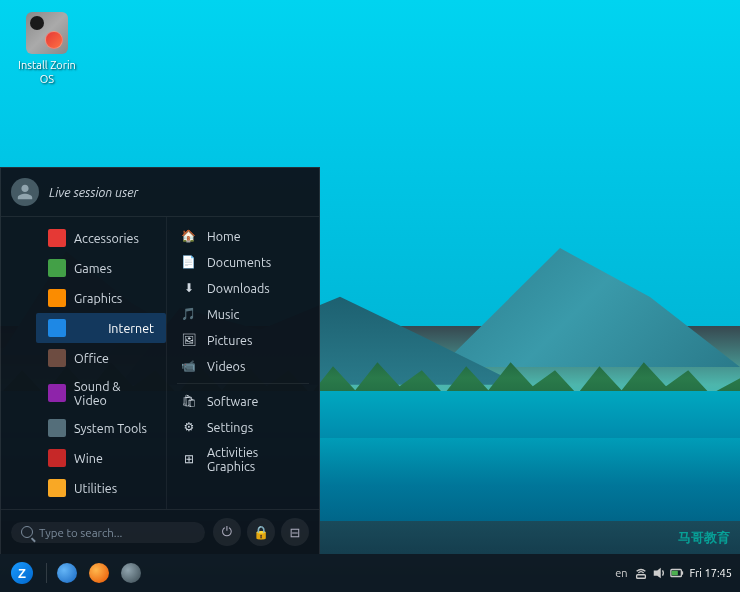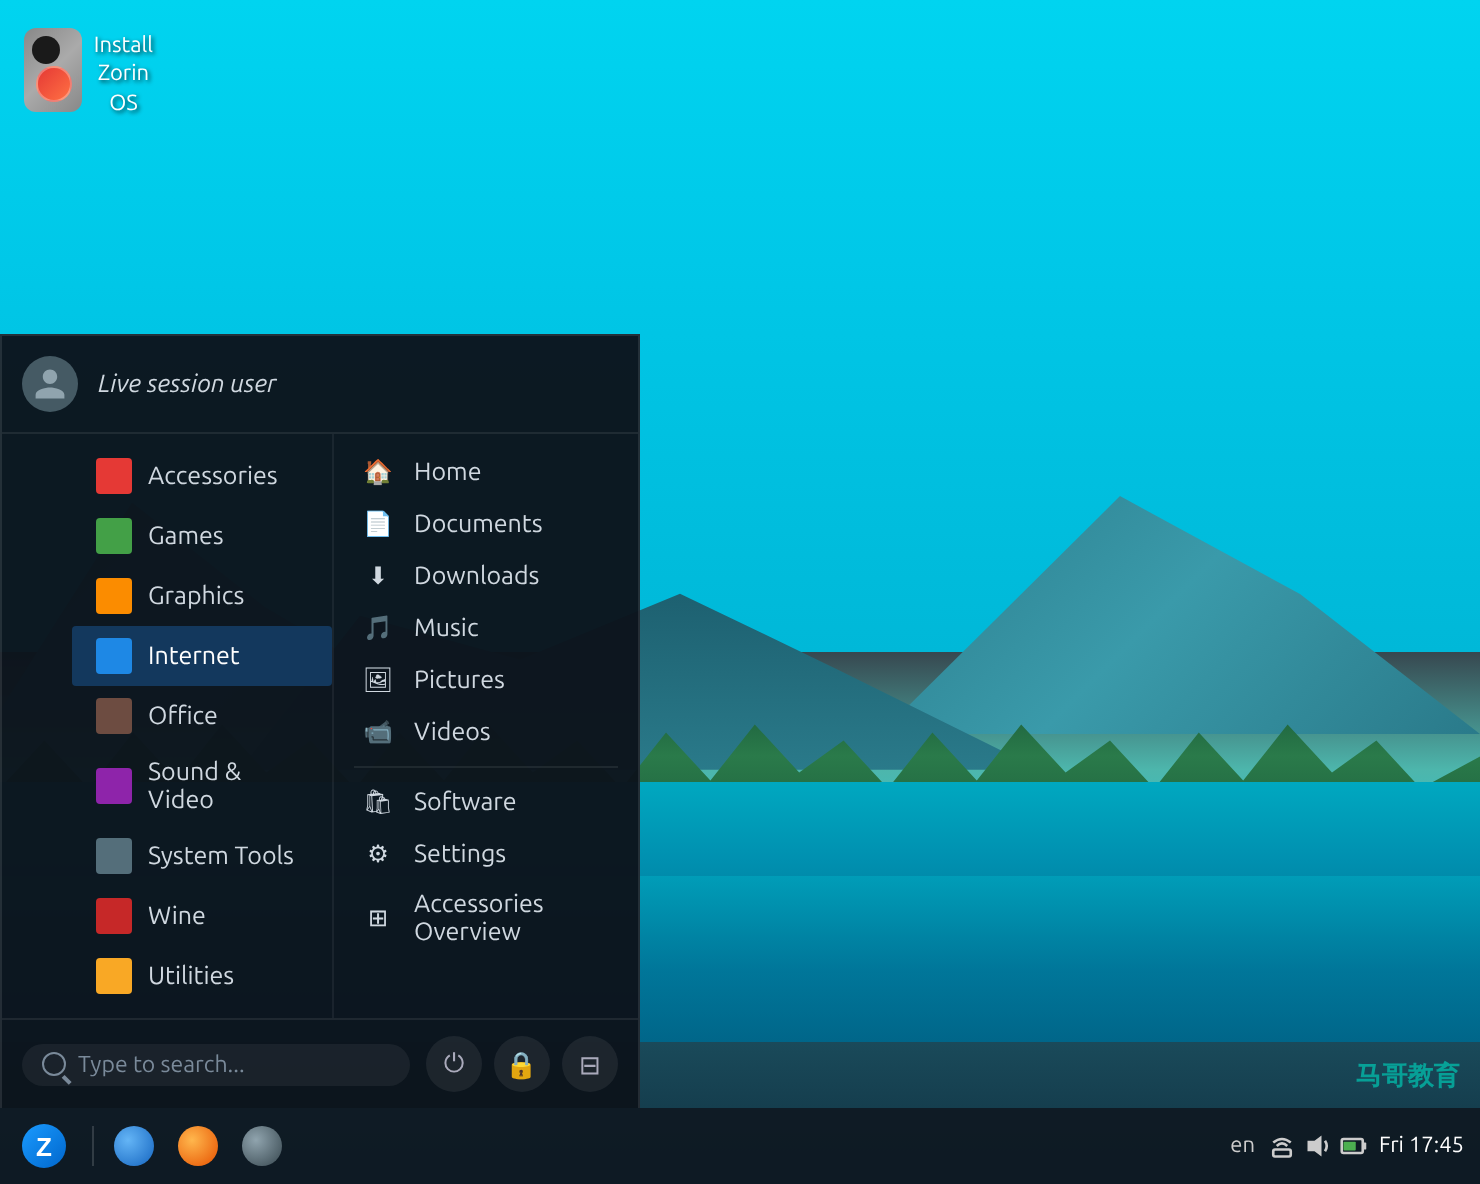--- a/index.html
+++ b/index.html
@@ -113,21 +113,21 @@
       height: 12%;
       background: linear-gradient(180deg, #1a4a5a 0%, #0f3040 100%);
     }
 
     
     .desktop-icon {
       position: absolute;
       top: 12px;
       left: 12px;
       display: flex;
-      flex-direction: row;
+      flex-direction: column;
       align-items: center;
       cursor: pointer;
       width: 70px;
     }
 
     .desktop-icon-img {
       width: 42px;
       height: 42px;
       background: linear-gradient(135deg, #888 0%, #aaa 50%, #888 100%);
       border-radius: 6px;
@@ -318,20 +318,21 @@
       border-radius: 2px;
     }
 
     .menu-item:hover, .menu-item.active {
       background: rgba(30, 80, 120, 0.7);
       color: white;
     }
 
     .menu-item.active {
       background: rgba(20, 60, 100, 0.9);
+      justify-content: space-between;
     }
 
     .menu-icon {
       width: 18px;
       height: 18px;
       flex-shrink: 0;
       border-radius: 2px;
       display: flex;
       align-items: center;
       justify-content: center;
@@ -583,21 +584,21 @@
         <div class="place-item">
           <div class="place-icon">🛍</div>
           <span>Software</span>
         </div>
         <div class="place-item">
           <div class="place-icon">⚙</div>
           <span>Settings</span>
         </div>
         <div class="place-item">
           <div class="place-icon">⊞</div>
-          <span>Accessories Overview</span>
+          <span>Activities Graphics</span>
         </div>
       </div>
     </div>
 
     <div class="menu-search">
       <div class="search-input-wrap">
         <div class="search-icon-sm"></div>
         <span class="search-text">Type to search...</span>
       </div>
       <div class="menu-bottom-actions">

